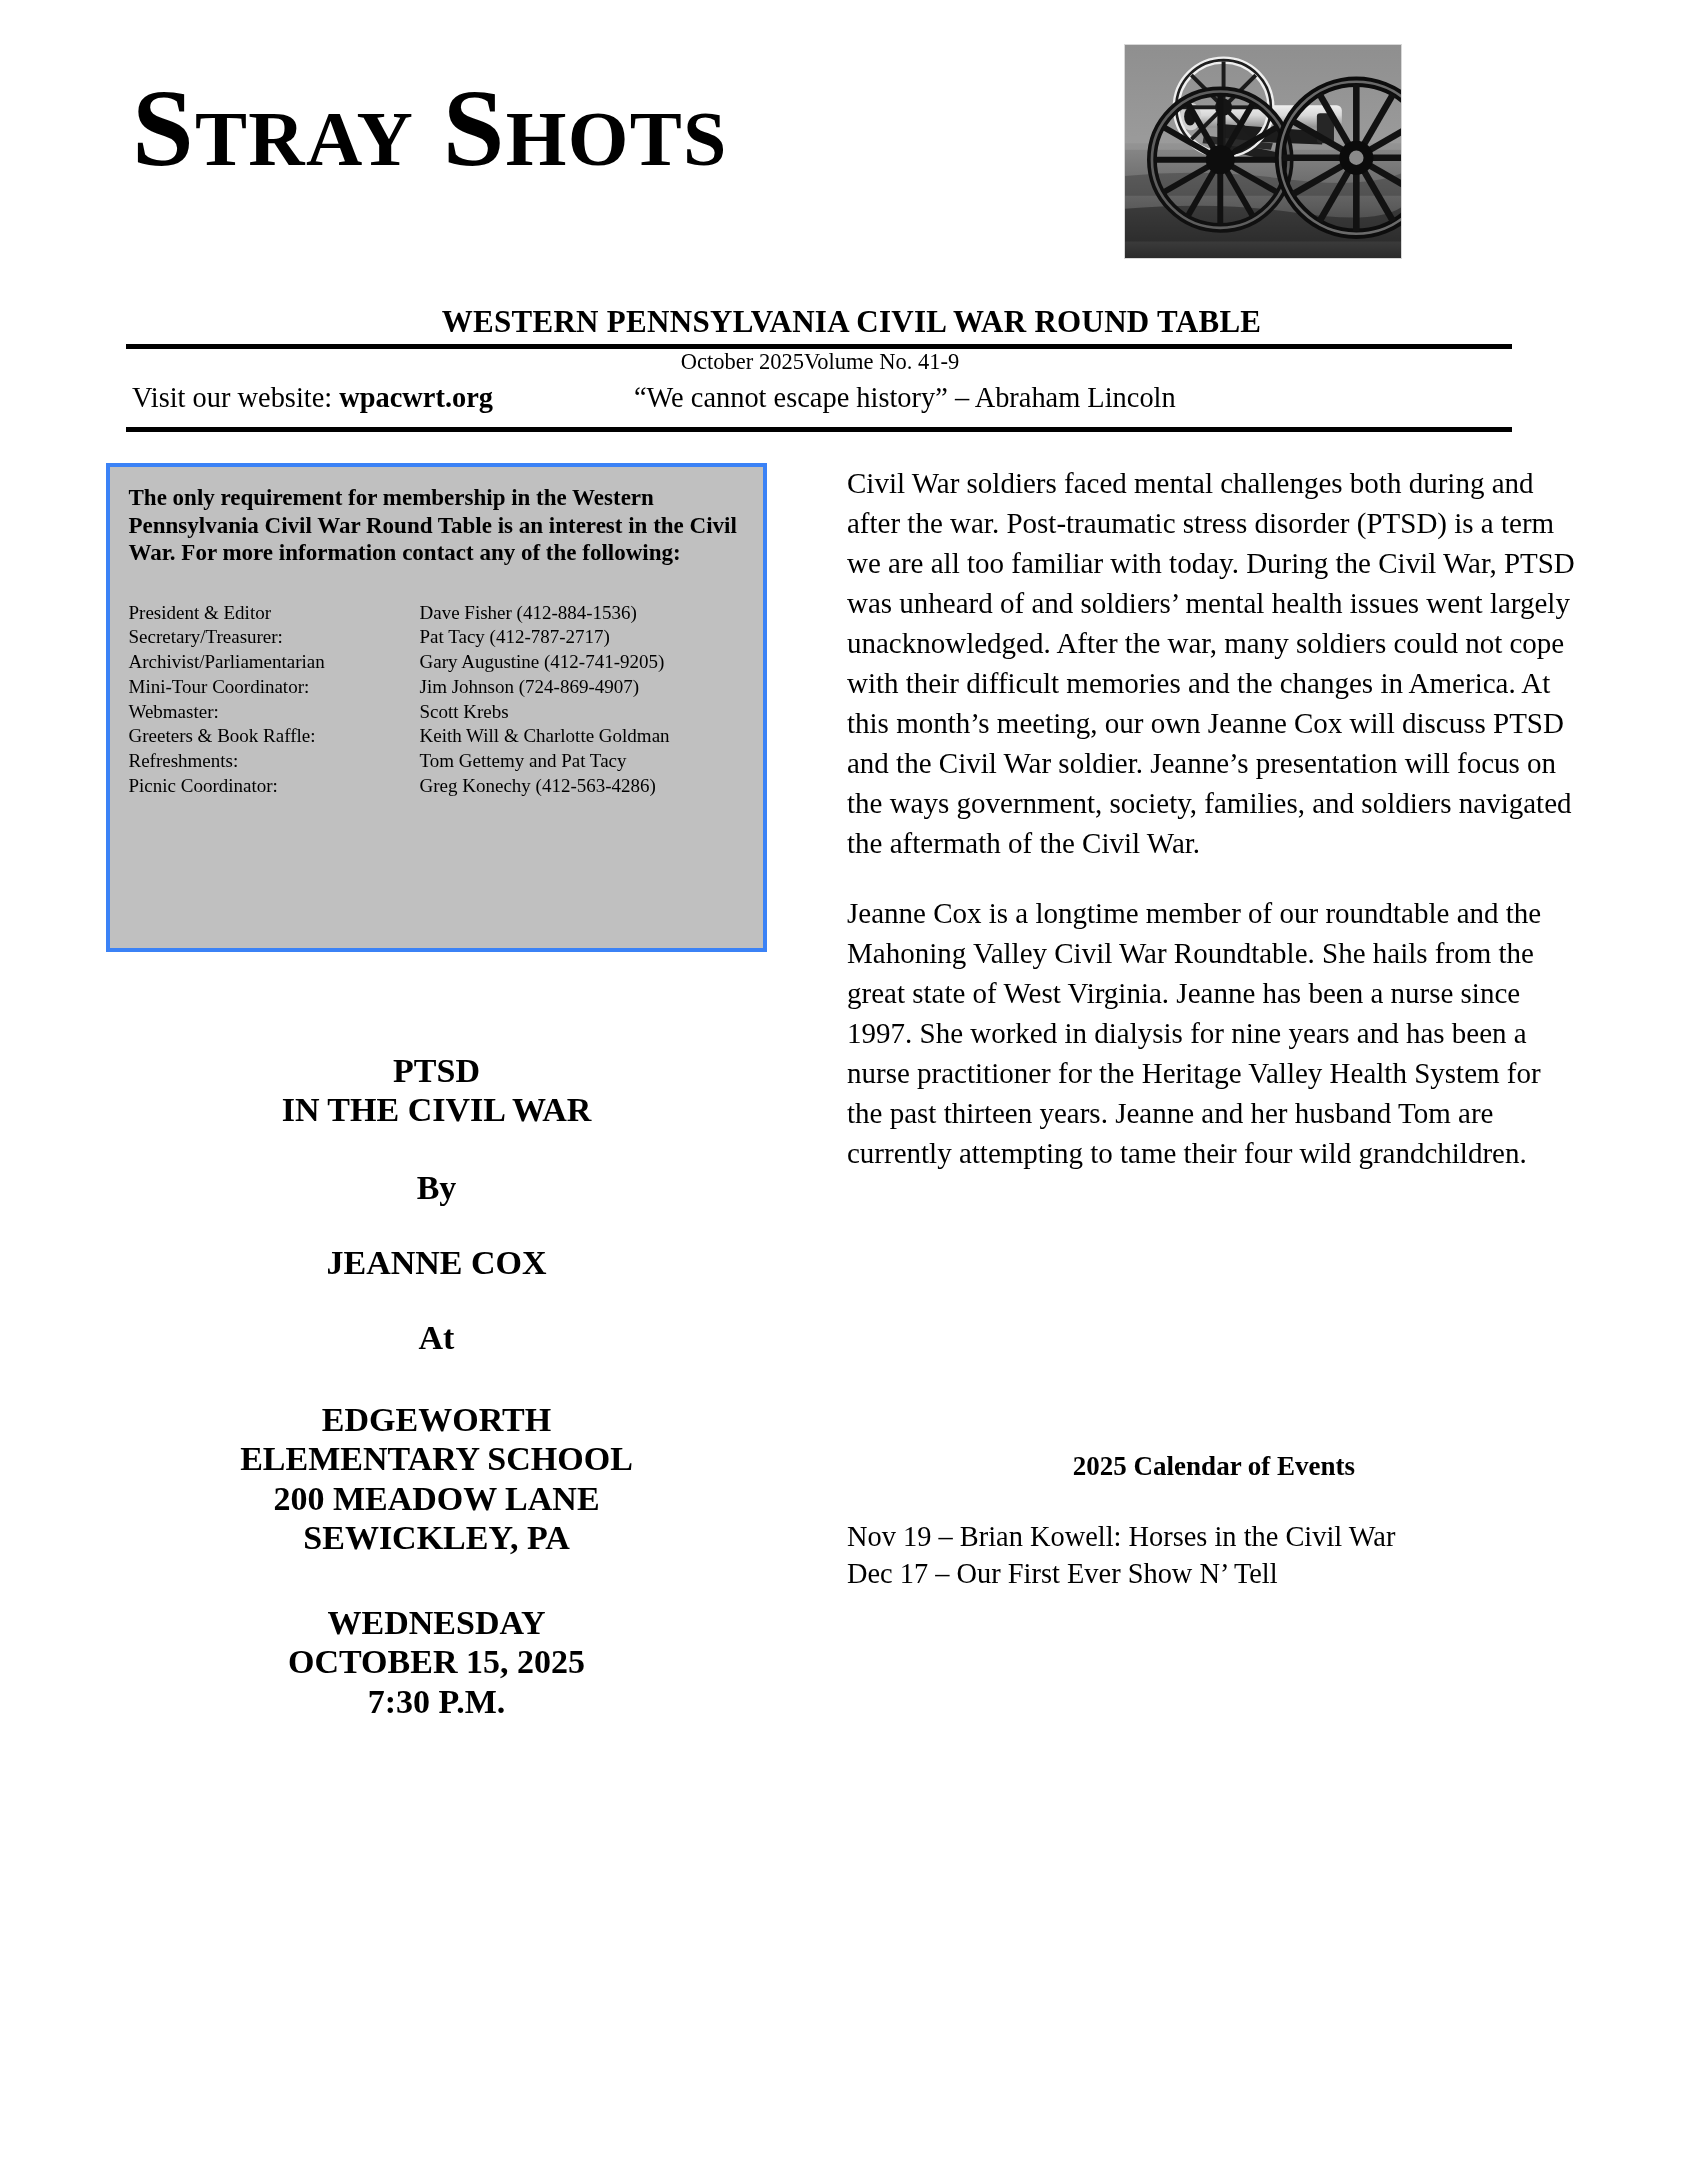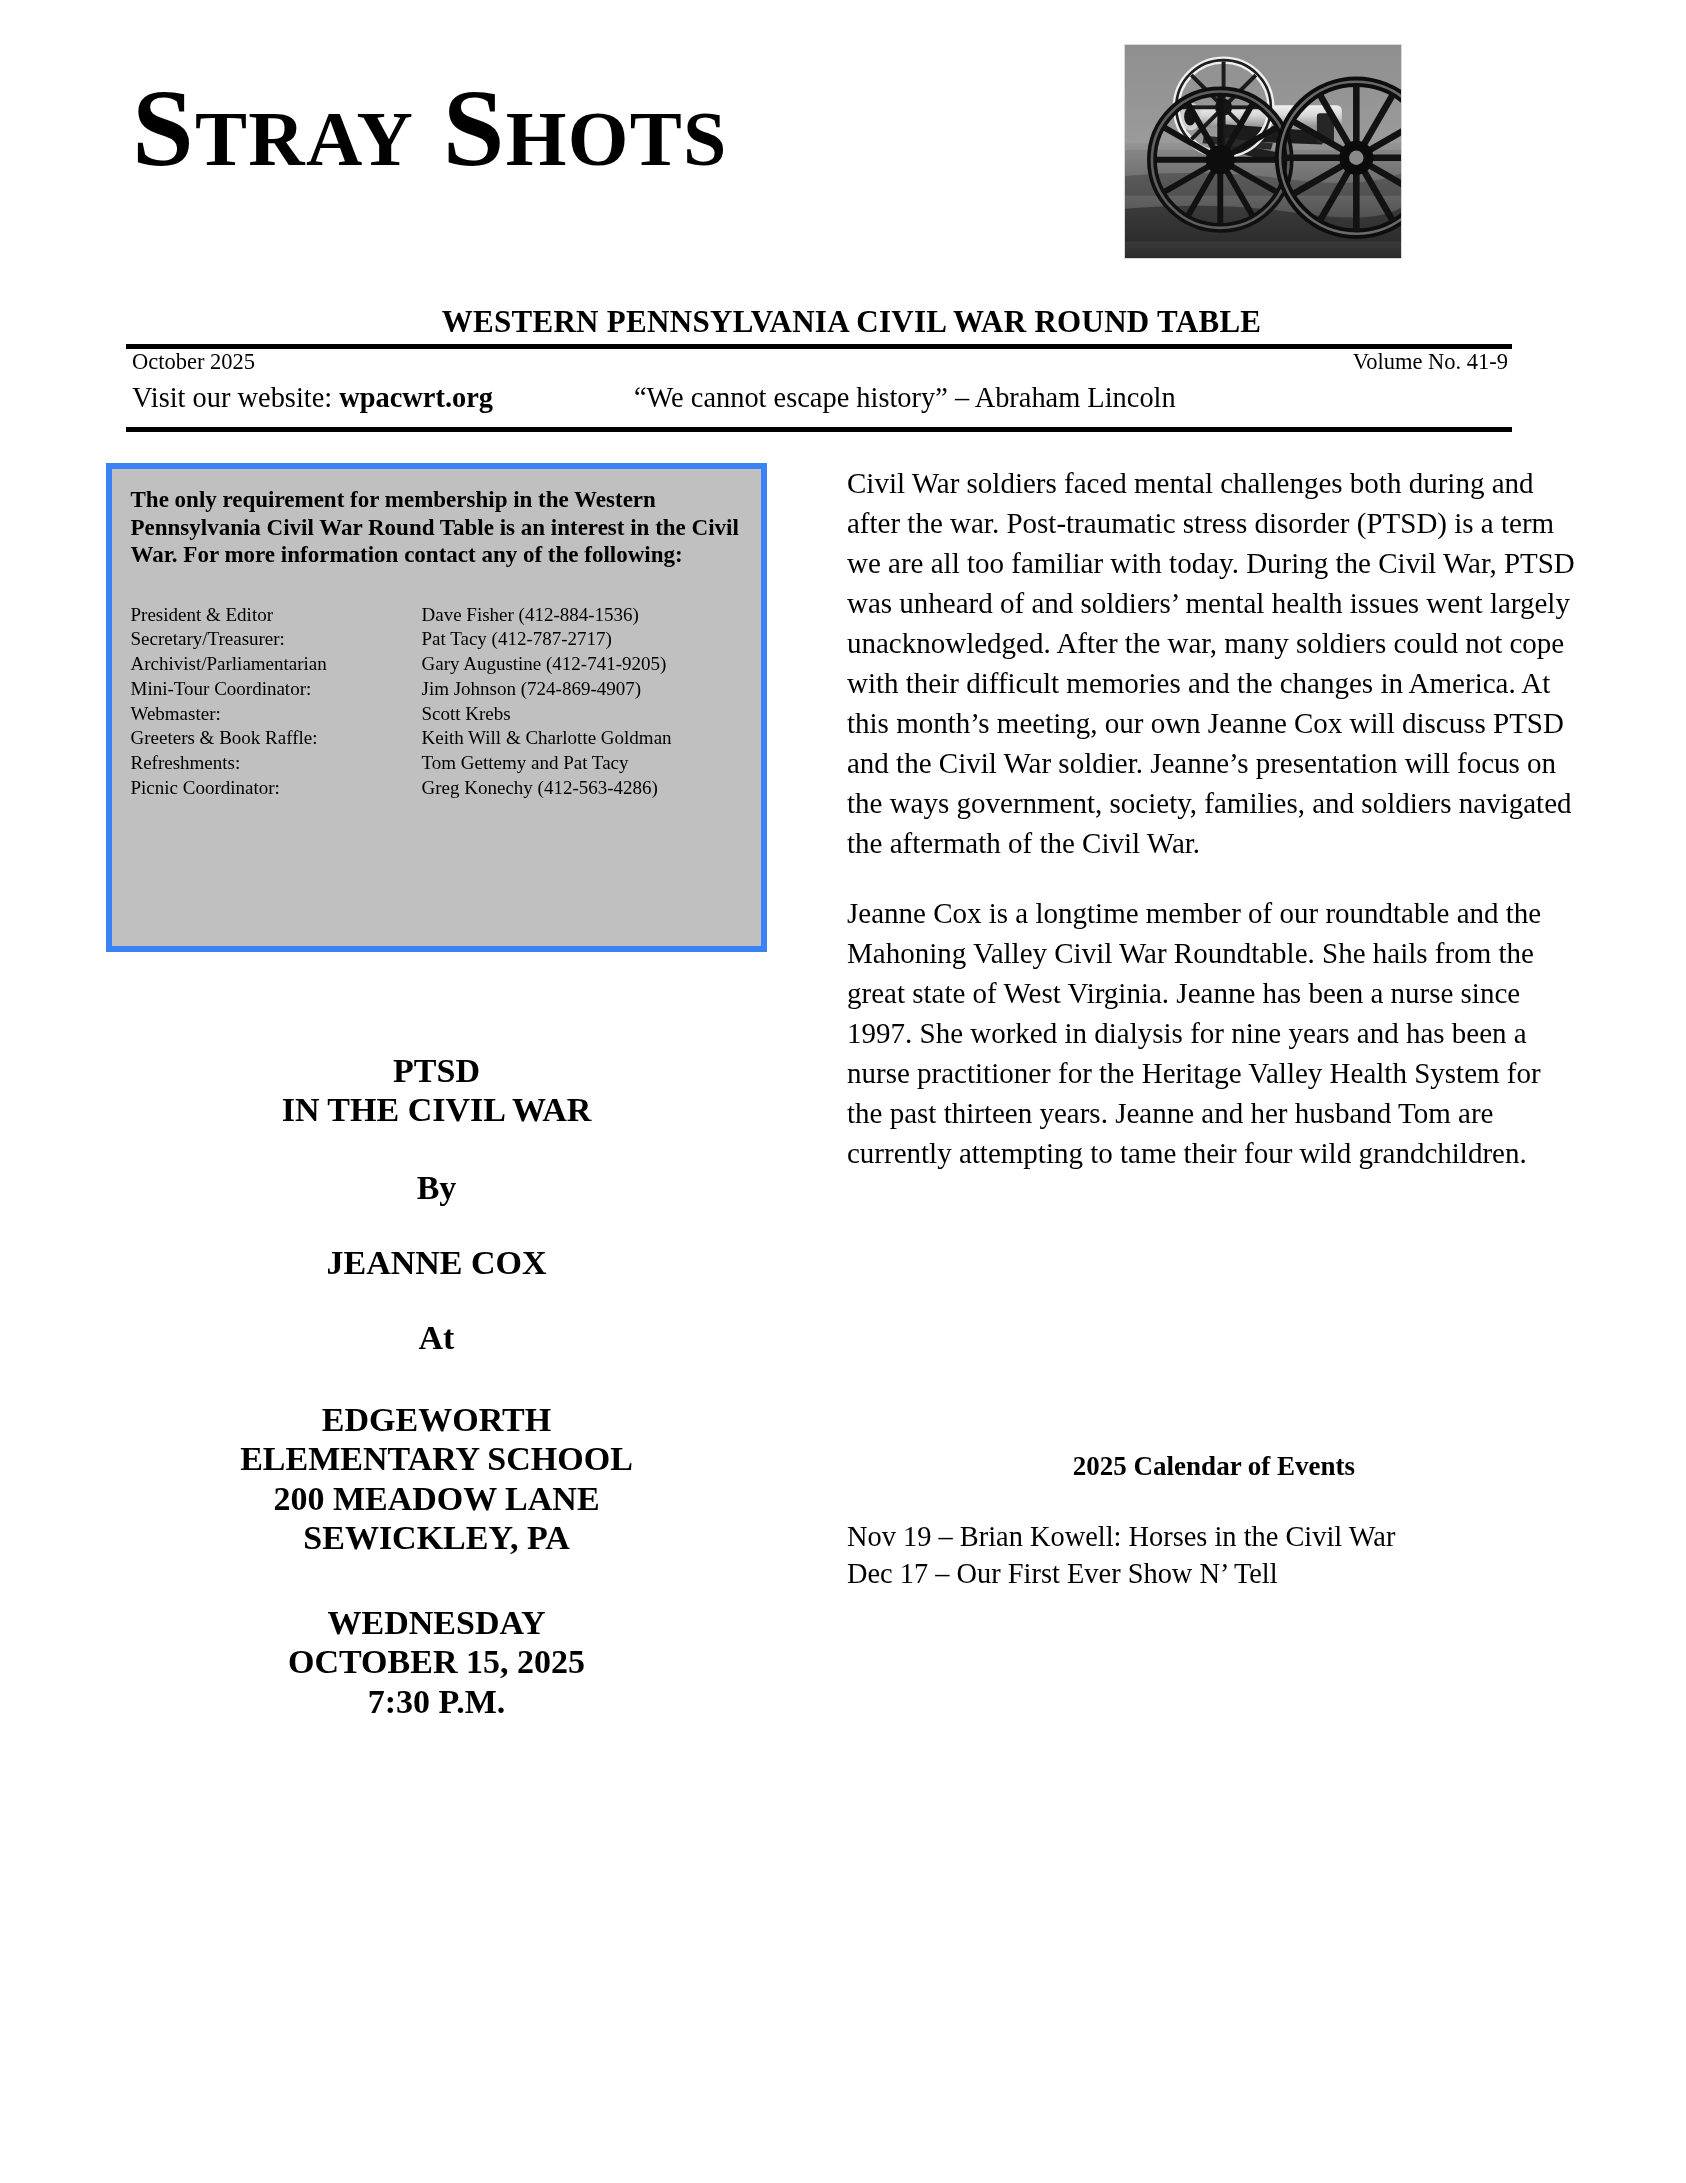--- a/index.html
+++ b/index.html
@@ -61,21 +61,21 @@
   }
   .rule-top { top: 344px; height: 4.6px; }
   .rule-bottom { top: 427px; height: 4.6px; }
 
   .meta-row {
     position: absolute;
     left: 132px;
     width: 1376px;
     top: 349px;
     display: flex;
-    justify-content: space-between;
+    justify-content: center;
     font-size: 22.5px;
   }
 
   .tagline-row {
     position: absolute;
     left: 132px;
     width: 1379px;
     top: 382px;
     font-size: 28.4px;
     display: flex;
@@ -86,21 +86,21 @@
 
   
   .columns { position: absolute; top: 463px; left: 0; width: 1687px; }
 
   .col-left  { position: absolute; left: 106px; width: 661px; }
   .col-right { position: absolute; left: 847px; width: 734px; }
 
   
   .member-box {
     background: #c0c0c0;
-    border: 6px solid #3b82f6;
+    border: 4px solid #3b82f6;
     padding: 17px 18.5px 26.5px 18.5px;
     box-sizing: border-box;
     width: 661px;
     min-height: 489px;
   }
   .member-intro {
     font-size: 23px;
     font-weight: 700;
     line-height: 1.20;
     margin: 0 0 34px 0;

